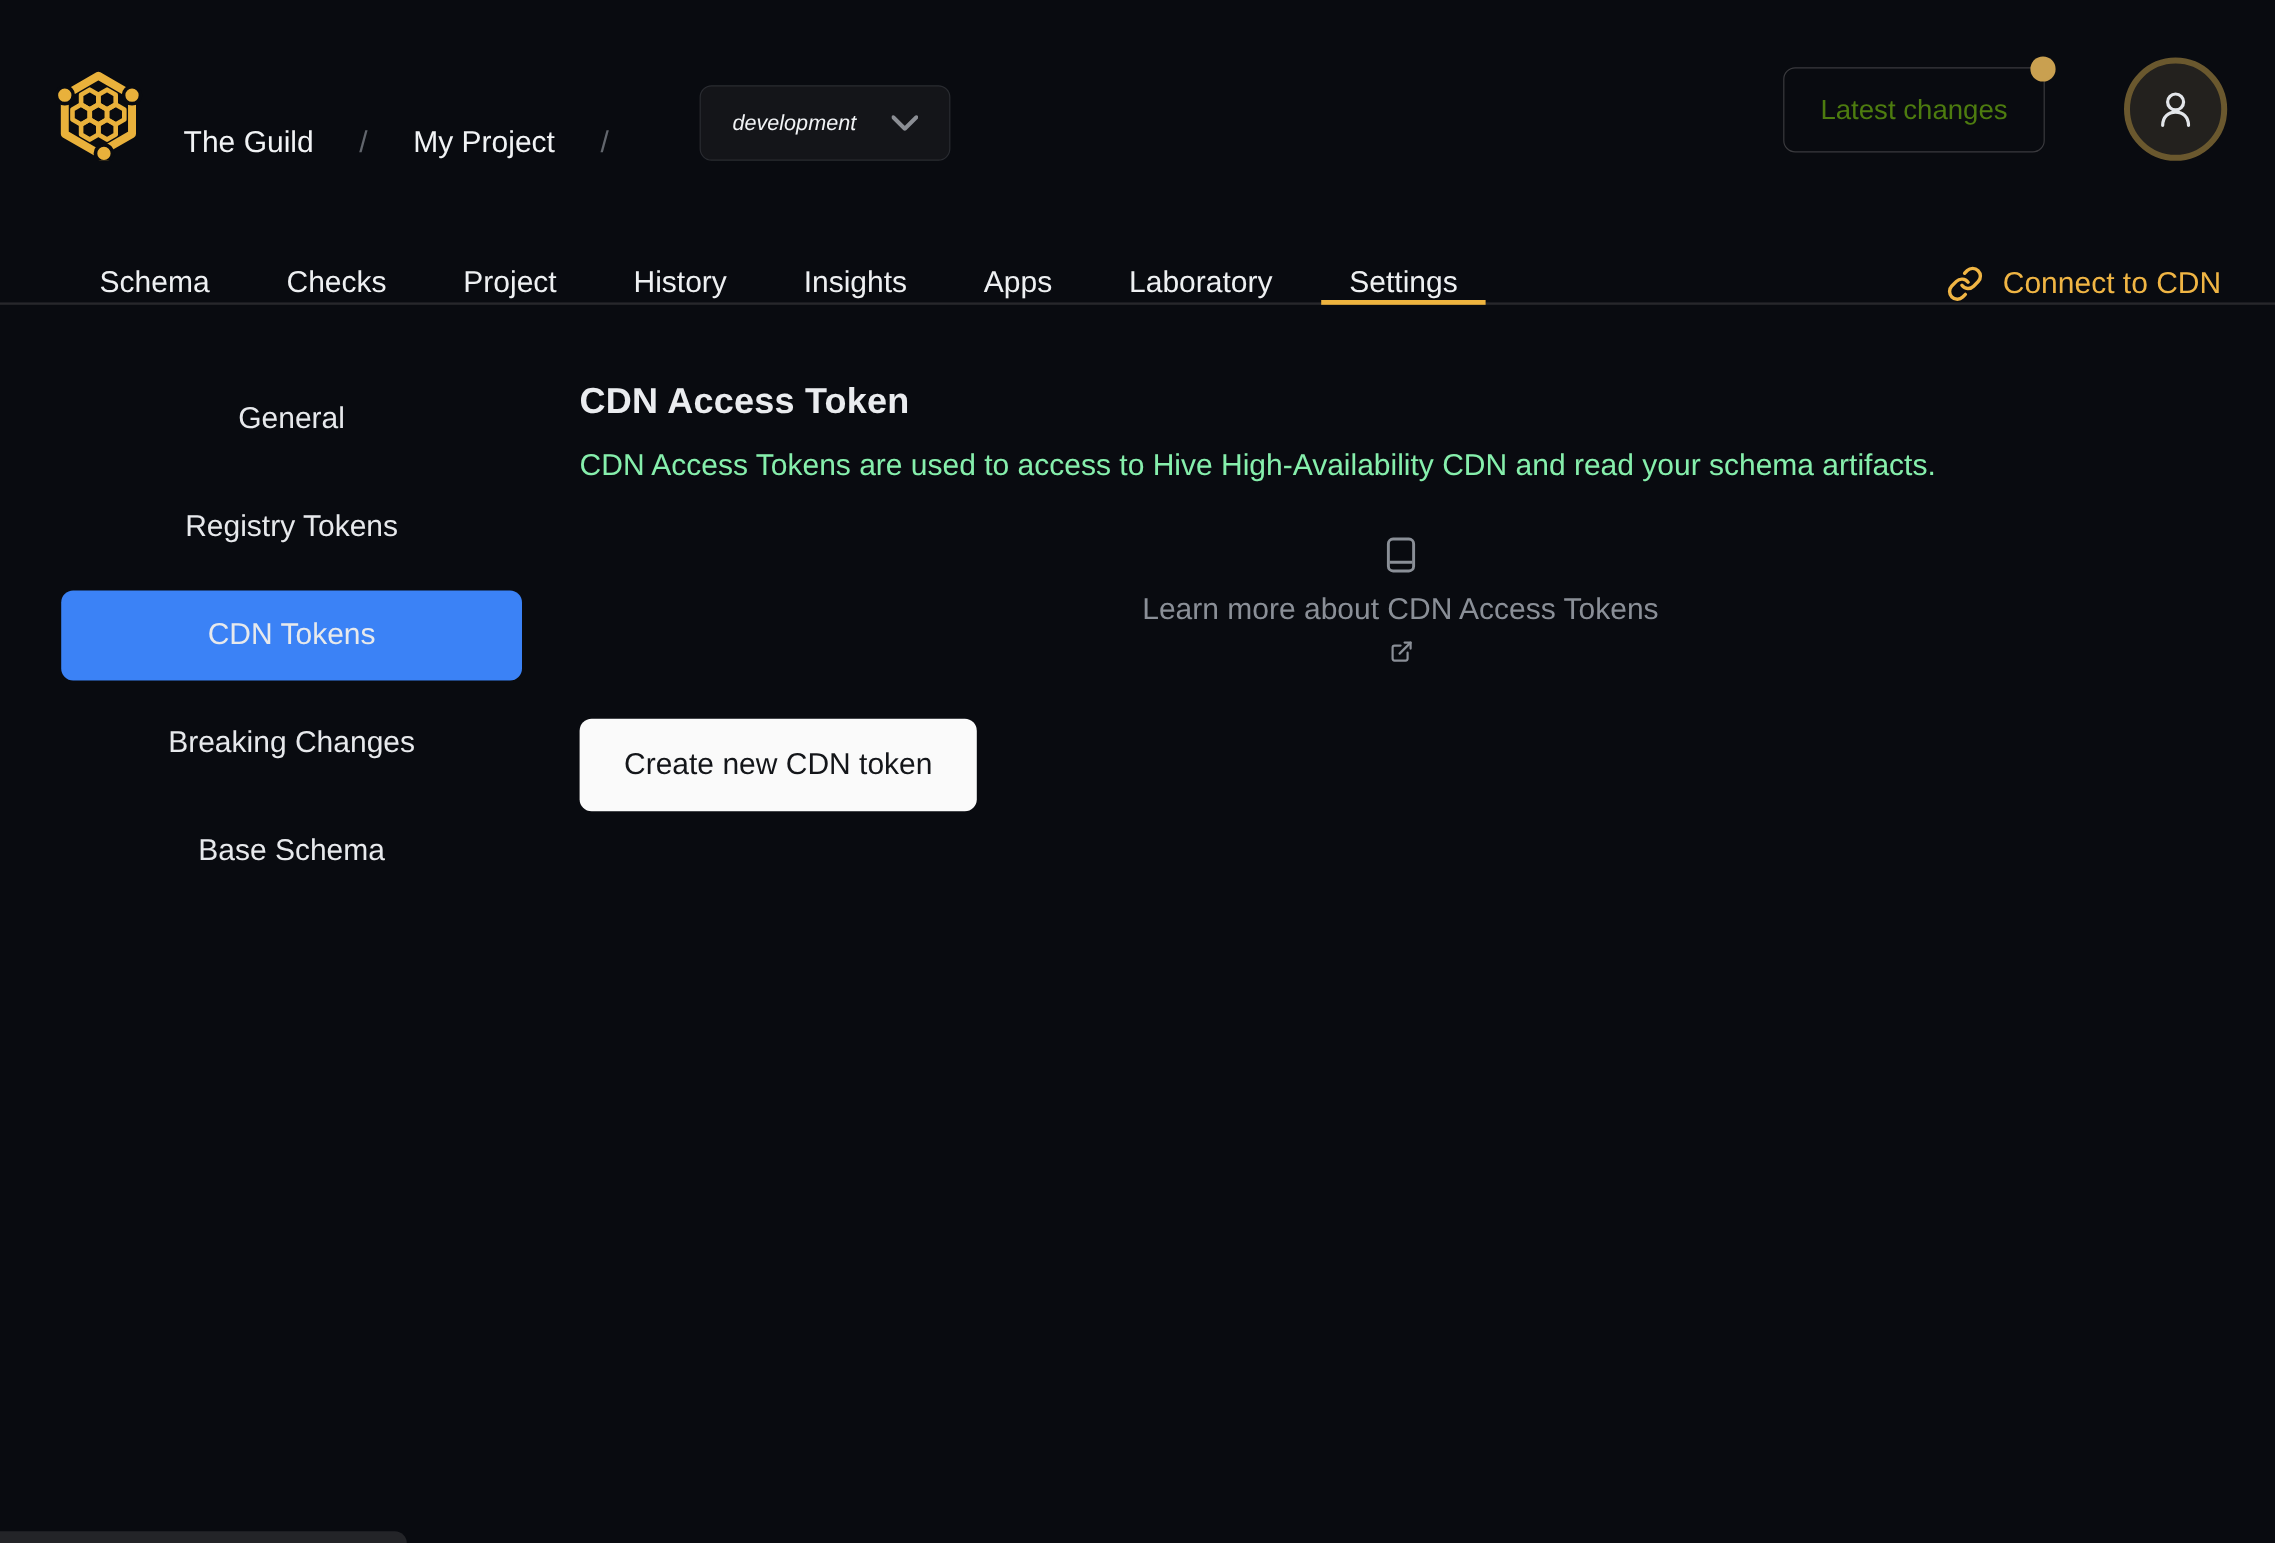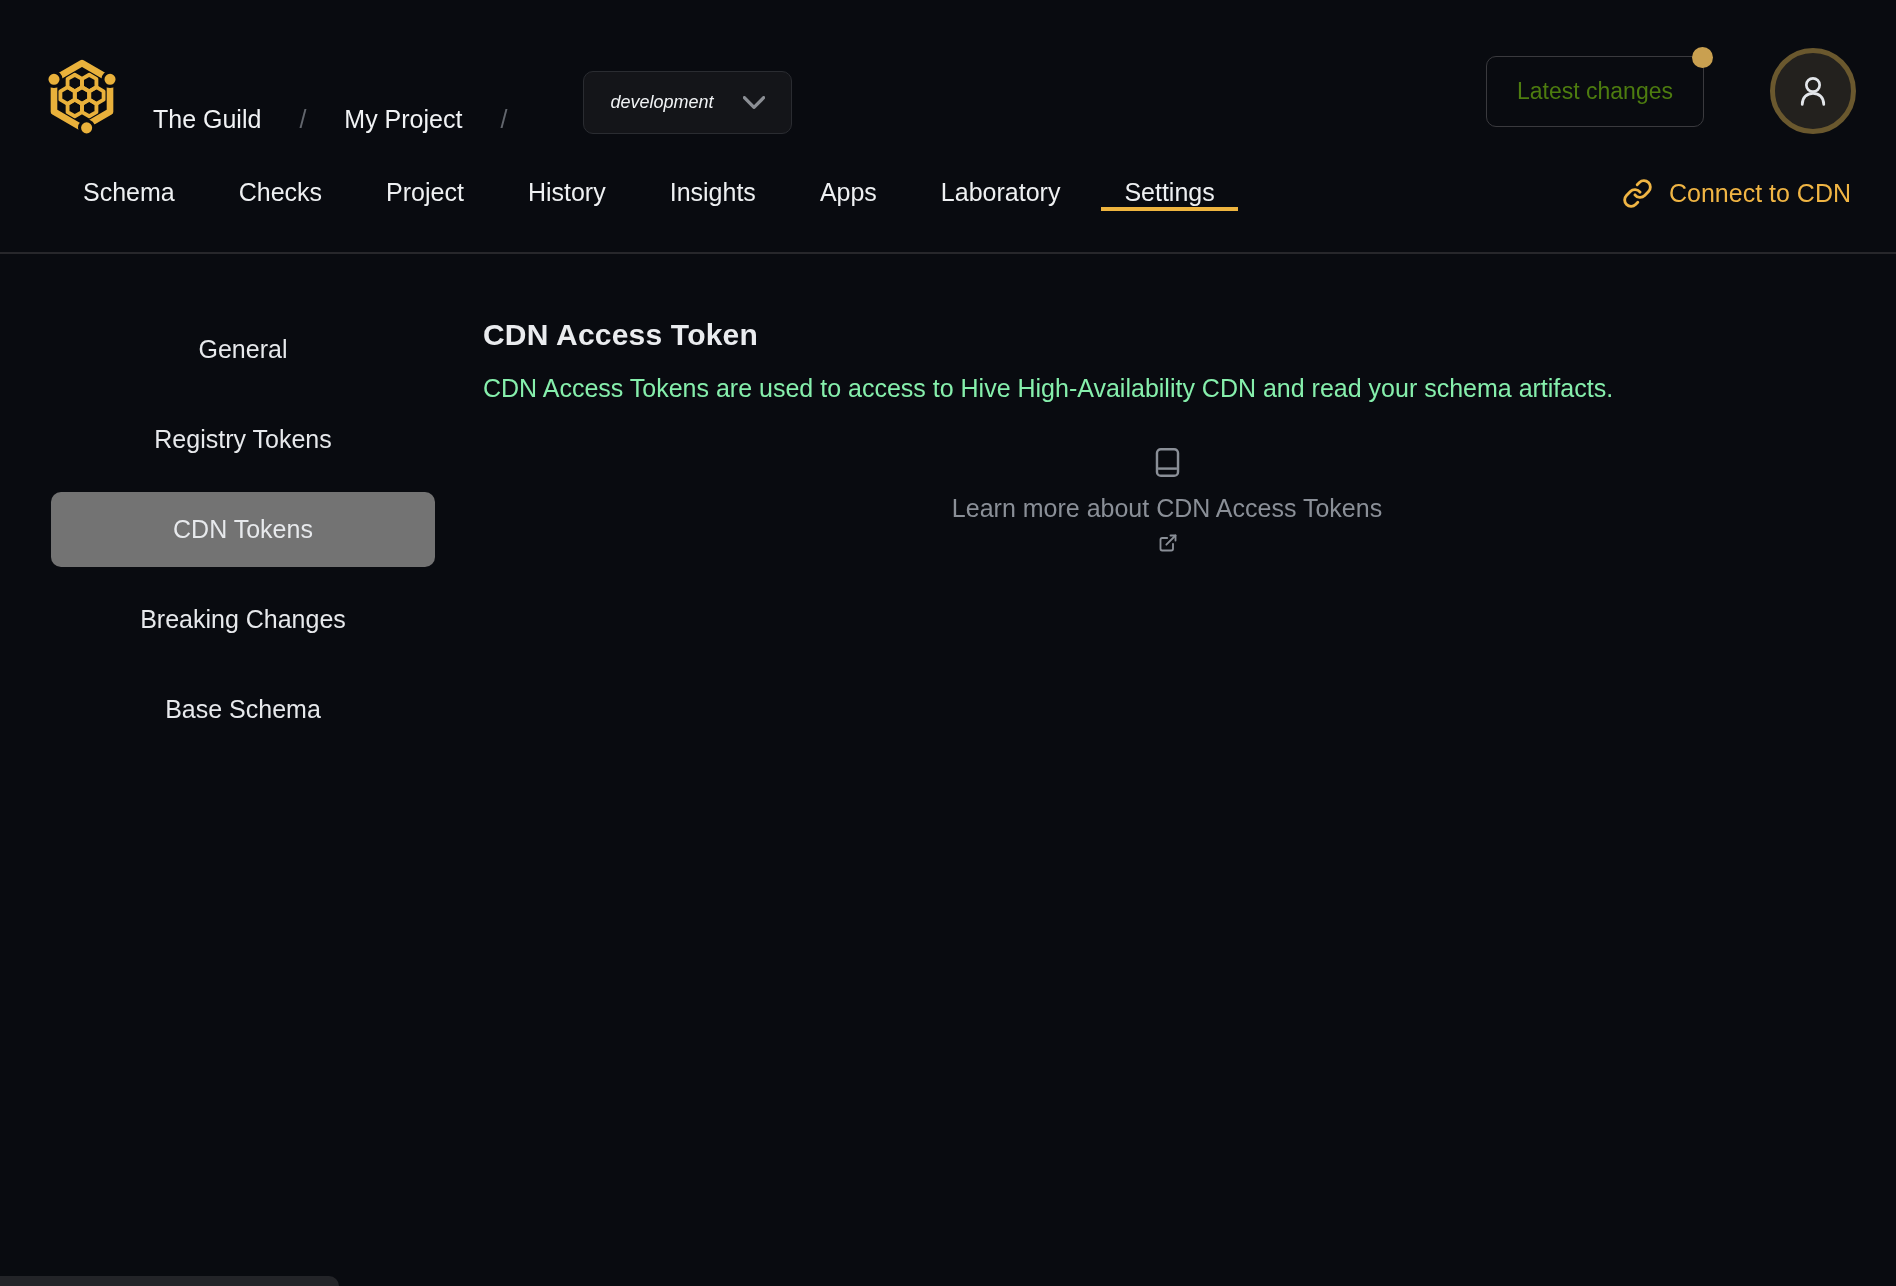--- a/index.html
+++ b/index.html
@@ -56,21 +56,21 @@
     background: #23211e;
     display: flex; align-items: center; justify-content: center;
     cursor: pointer;
     flex: none;
   }
 
   
   .nav {
     height: 120px;
     display: flex;
-    align-items: center;
+    align-items: flex-end;
     padding: 0 45px 0 60px;
     border-bottom: 2px solid #27272b;
   }
   .tab {
     display: flex; align-items: center;
     padding: 0 23px;
     margin-right: 18px;
     font-size: 25px; color: #eef0f2;
     cursor: pointer;
     border-bottom: 4px solid transparent;
@@ -90,21 +90,21 @@
   .sidebar { width: 438px; flex: none; padding-left: 51px; }
   .side-item {
     width: 384px;
     padding: 23px 33px;
     font-size: 25px; color: #e7e9ec;
     border-radius: 10px;
     margin-bottom: 15px;
     cursor: pointer;
     text-align: center;
   }
-  .side-item.active { background: #737373; }
+  .side-item.active { background: #3b82f6; }
 
   .main { flex: 1; padding: 6px 45px 0 45px; }
   .page-title { font-size: 30px; font-weight: 700; color: #eaecef; letter-spacing: .2px; }
   .page-desc { margin-top: 22px; font-size: 25px; color: #86efac; }
   .learn-row {
     margin-top: 44px;
     display: flex; align-items: center; gap: 16px;
     font-size: 25px; color: #8a8f97;
     cursor: pointer;
     flex-direction: column;
@@ -217,16 +217,17 @@
         <line x1="3.5" y1="19.5" x2="20.5" y2="19.5" stroke="#8a8f97" stroke-width="2.2"></line>
       </svg>
       <span>Learn more about CDN Access Tokens</span>
       <svg class="ext" width="20" height="20" viewBox="0 0 24 24">
         <path d="M18 13v6a2 2 0 0 1-2 2H5a2 2 0 0 1-2-2V8a2 2 0 0 1 2-2h6" fill="none" stroke="#8a8f97" stroke-width="2.2" stroke-linecap="round" stroke-linejoin="round"></path>
         <polyline points="15 3 21 3 21 9" fill="none" stroke="#8a8f97" stroke-width="2.2" stroke-linecap="round" stroke-linejoin="round"></polyline>
         <line x1="10" y1="14" x2="21" y2="3" stroke="#8a8f97" stroke-width="2.2" stroke-linecap="round"></line>
       </svg>
     </div>
 
+    <button class="create-btn">Create new CDN token</button>
   </div>
 </div>
 
 <div class="toast-partial"></div>
 
 </body></html>

